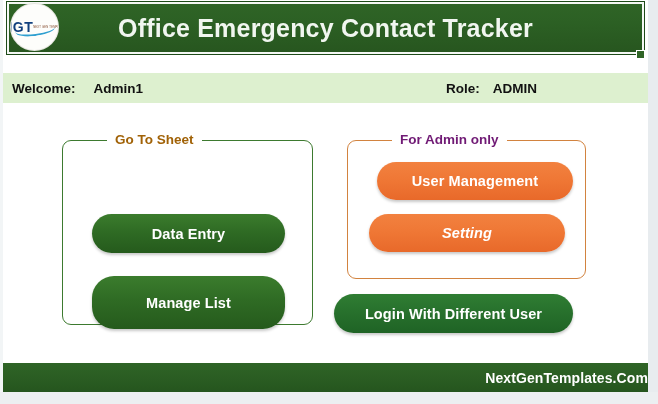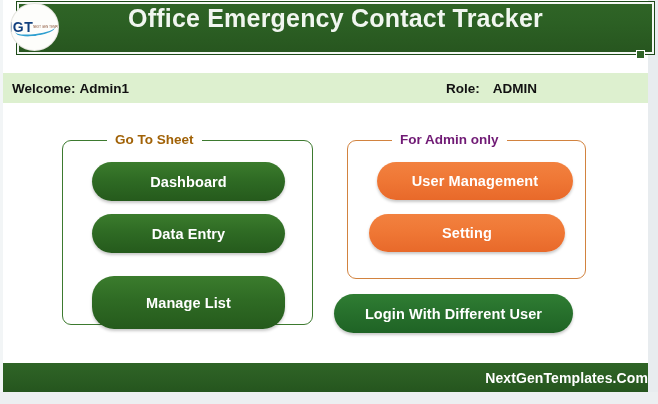--- a/index.html
+++ b/index.html
@@ -47,30 +47,30 @@
   .bottom-gutter{
     position:absolute;
     left:0; bottom:0;
     width:658px; height:12px;
     background:#eceff1;
   }
 
   
   .header {
     position: absolute;
-    left: 17px;
+    left: 7px;
     top: 2px;
     width: 637px;
     height: 52px;
     background: linear-gradient(180deg, #2f6426 0%, #2c6024 38%, #27561f 100%);
     border: 2px solid #f4f7f4;
     outline: 1px solid #1d4a18;
     box-sizing: border-box;
     display: flex;
-    align-items: flex-start;
+    align-items: center;
     justify-content: center;
   }
   .header-title {
     color: #f1f6f0;
     font-size: 25px;
     font-weight: bold;
     letter-spacing: 0.2px;
     text-align: center;
     white-space: nowrap;
   }
@@ -153,21 +153,21 @@
   .userbar .val {
     font-size: 13.5px;
     font-weight: bold;
     color: #111111;
   }
   .welcome-group {
     position: absolute;
     left: 9px;
     display: flex;
     align-items: baseline;
-    gap: 4px;
+    gap: 18px;
   }
   .role-group {
     position: absolute;
     left: 443px;
     display: flex;
     align-items: baseline;
     gap: 13px;
   }
 
   
@@ -236,21 +236,21 @@
   }
   .pill-orange {
     background: linear-gradient(180deg, #f2813f 0%, #ef7735 48%, #e8692a 100%);
   }
 
   .btn-dashboard   { left: 92px;  top: 162px; width: 193px; height: 39px; }
   .btn-dataentry   { left: 92px;  top: 214px; width: 193px; height: 39px; }
   .btn-managelist  { left: 92px;  top: 276px; width: 193px; height: 53px; }
 
   .btn-usermgmt    { left: 377px; top: 162px; width: 196px; height: 38px; }
-  .btn-setting     { left: 369px; top: 214px; width: 196px; height: 38px; }
+  .btn-setting     { left: 369px; top: 214px; width: 196px; height: 38px; font-style: italic; }
 
   .btn-login       { left: 334px; top: 294px; width: 239px; height: 39px; font-size: 14.5px; }
 
   
   .footer {
     position: absolute;
     left: 3px;
     top: 363px;
     width: 645px;
     height: 29px;
@@ -297,21 +297,20 @@
     <div class="role-group">
       <span class="lbl">Role:</span>
       <span class="val">ADMIN</span>
     </div>
   </div>
 
   <div class="panel panel-green">
     <div class="panel-legend legend-green">Go To Sheet</div>
   </div>
 
-  <div class="pill pill-green btn-dashboard">Dashboard</div>
 
   <div class="pill pill-green btn-dataentry">Data Entry</div>
 
   <div class="pill pill-green btn-managelist">Manage List</div>
 
   <div class="panel panel-orange">
     <div class="panel-legend legend-orange">For Admin only</div>
   </div>
 
   <div class="pill pill-orange btn-usermgmt">User Management</div>

